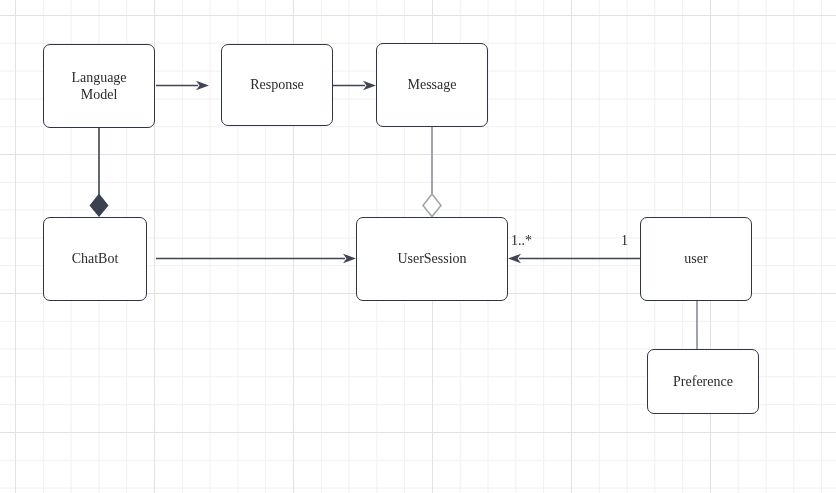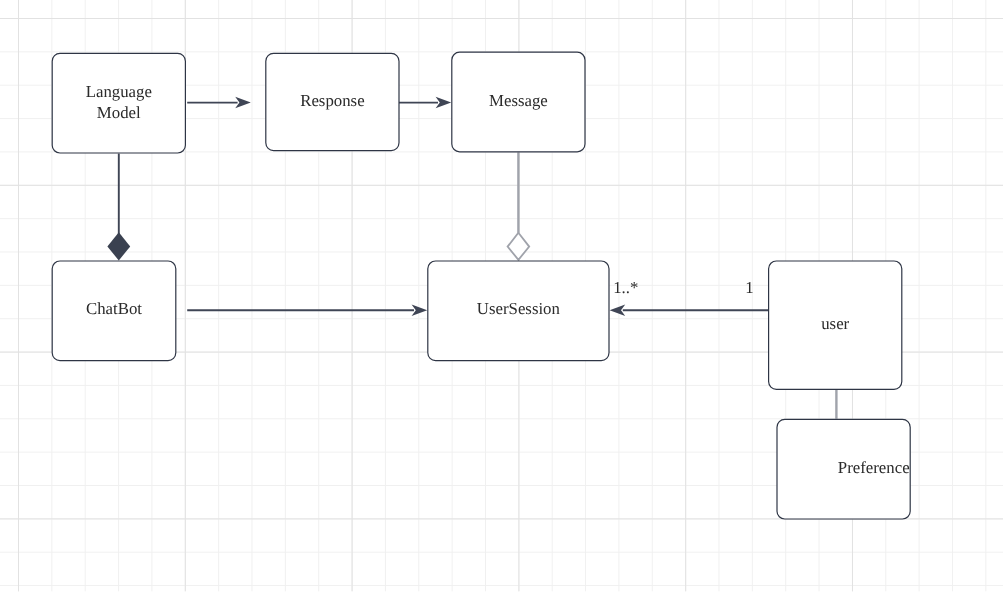--- a/index.html
+++ b/index.html
@@ -115,25 +115,25 @@
   </div>
 
   <div class="node" style="left:43px; top:217px; width:104px; height:84px;">
     <span class="label">ChatBot</span>
   </div>
 
   <div class="node" style="left:356px; top:217px; width:152px; height:84px;">
     <span class="label">UserSession</span>
   </div>
 
-  <div class="node" style="left:640px; top:217px; width:112px; height:108px;">
+  <div class="node" style="left:640px; top:217px; width:112px; height:84px;">
     <span class="label">user</span>
   </div>
 
-  <div class="node" style="left:647px; top:349px; width:112px; height:84px;justify-content:flex-end;">
+  <div class="node" style="left:647px; top:349px; width:112px; height:65px;">
     <span class="label">Preference</span>
   </div>
 
   <span class="edge-label" style="left:511px; top:233px;">1..*</span>
 
   <span class="edge-label" style="left:621px; top:233px;">1</span>
 
 </div>
 
 </body></html>

